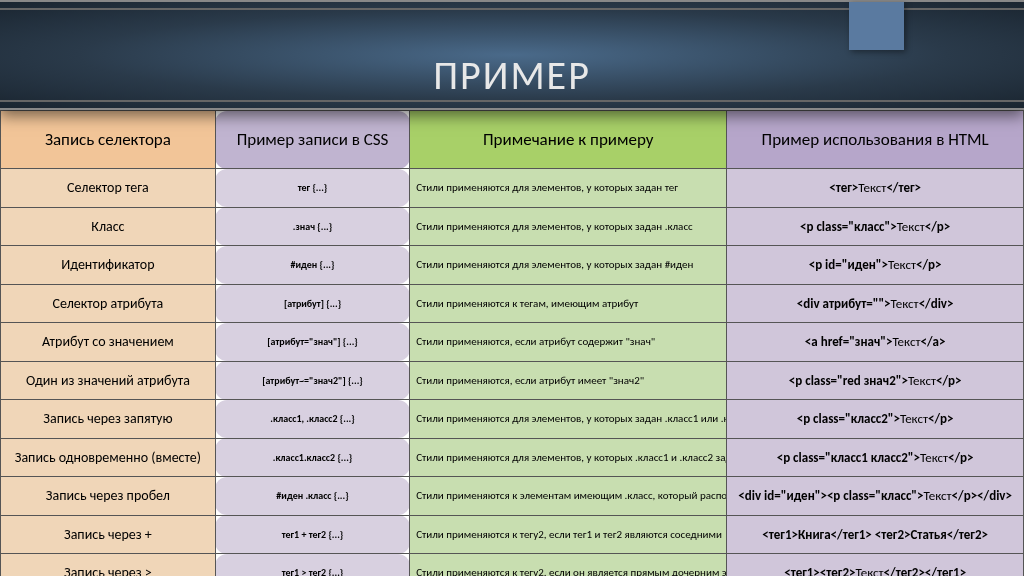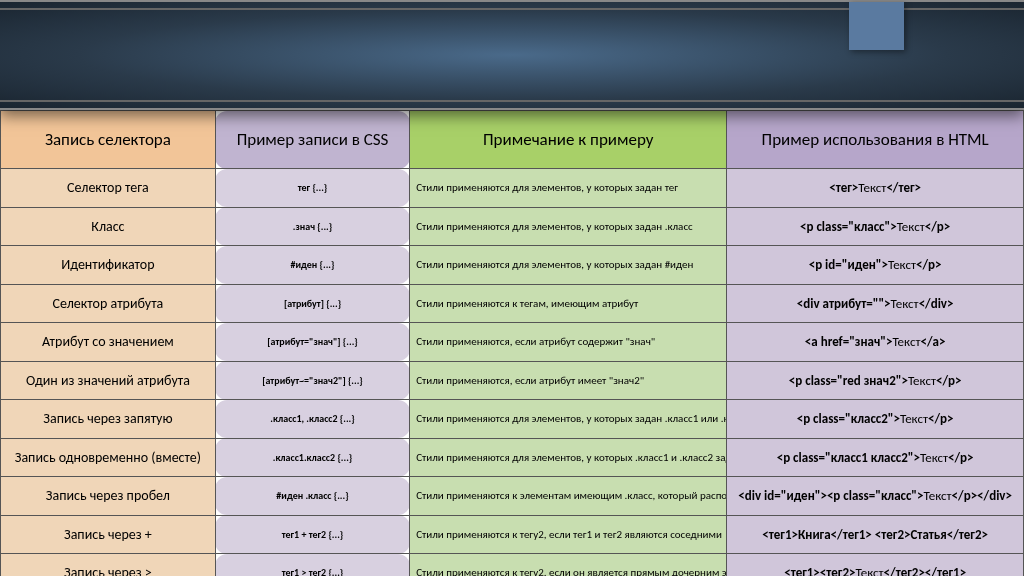--- a/index.html
+++ b/index.html
@@ -82,20 +82,21 @@
   td.col-c { font-size: 11px; font-weight: 400; text-align: left; padding-left:6px;margin-left:35px;}
   td.col-d { font-size: 13px; font-weight: 700; }
 
   td.col-d .thin { font-weight: 400; }
 </style>
 </head>
 <body>
 
 <div class="header-band">
   <div class="accent"></div>
+  <div class="title">ПРИМЕР</div>
 </div>
 
 <table>
   <thead>
     <tr>
       <th class="col-a">Запись селектора</th>
       <th class="col-b">Пример записи в CSS</th>
       <th class="col-c">Примечание к примеру</th>
       <th class="col-d">Пример использования в HTML</th>
     </tr>

